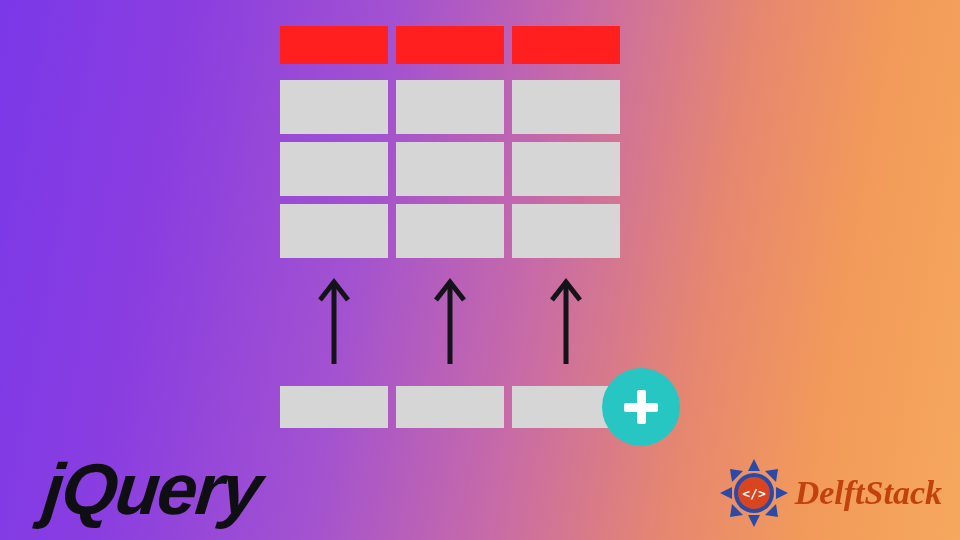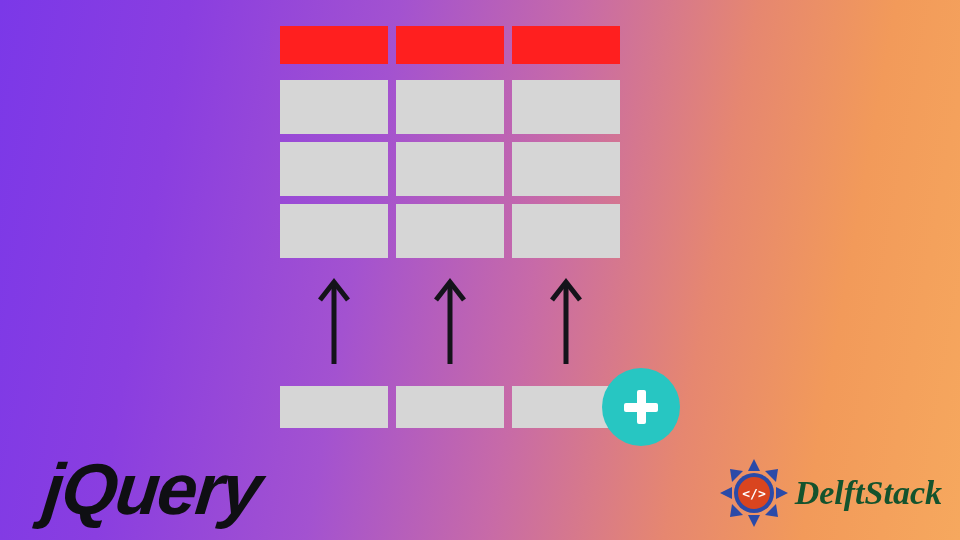--- a/index.html
+++ b/index.html
@@ -112,21 +112,21 @@
     position: absolute;
     right: 18px;
     bottom: 12px;
     display: flex;
     align-items: center;
     gap: 6px;
   }
   .delft-text {
     font-family: Georgia, "Times New Roman", serif;
     font-size: 34px;
-    color: #14532d;
+    color: #c2410c;
     font-style: italic;
     font-weight: 600;
   }
   .delft-emblem {
     width: 70px;
     height: 70px;
     position: relative;
   }
 </style>
 </head>

